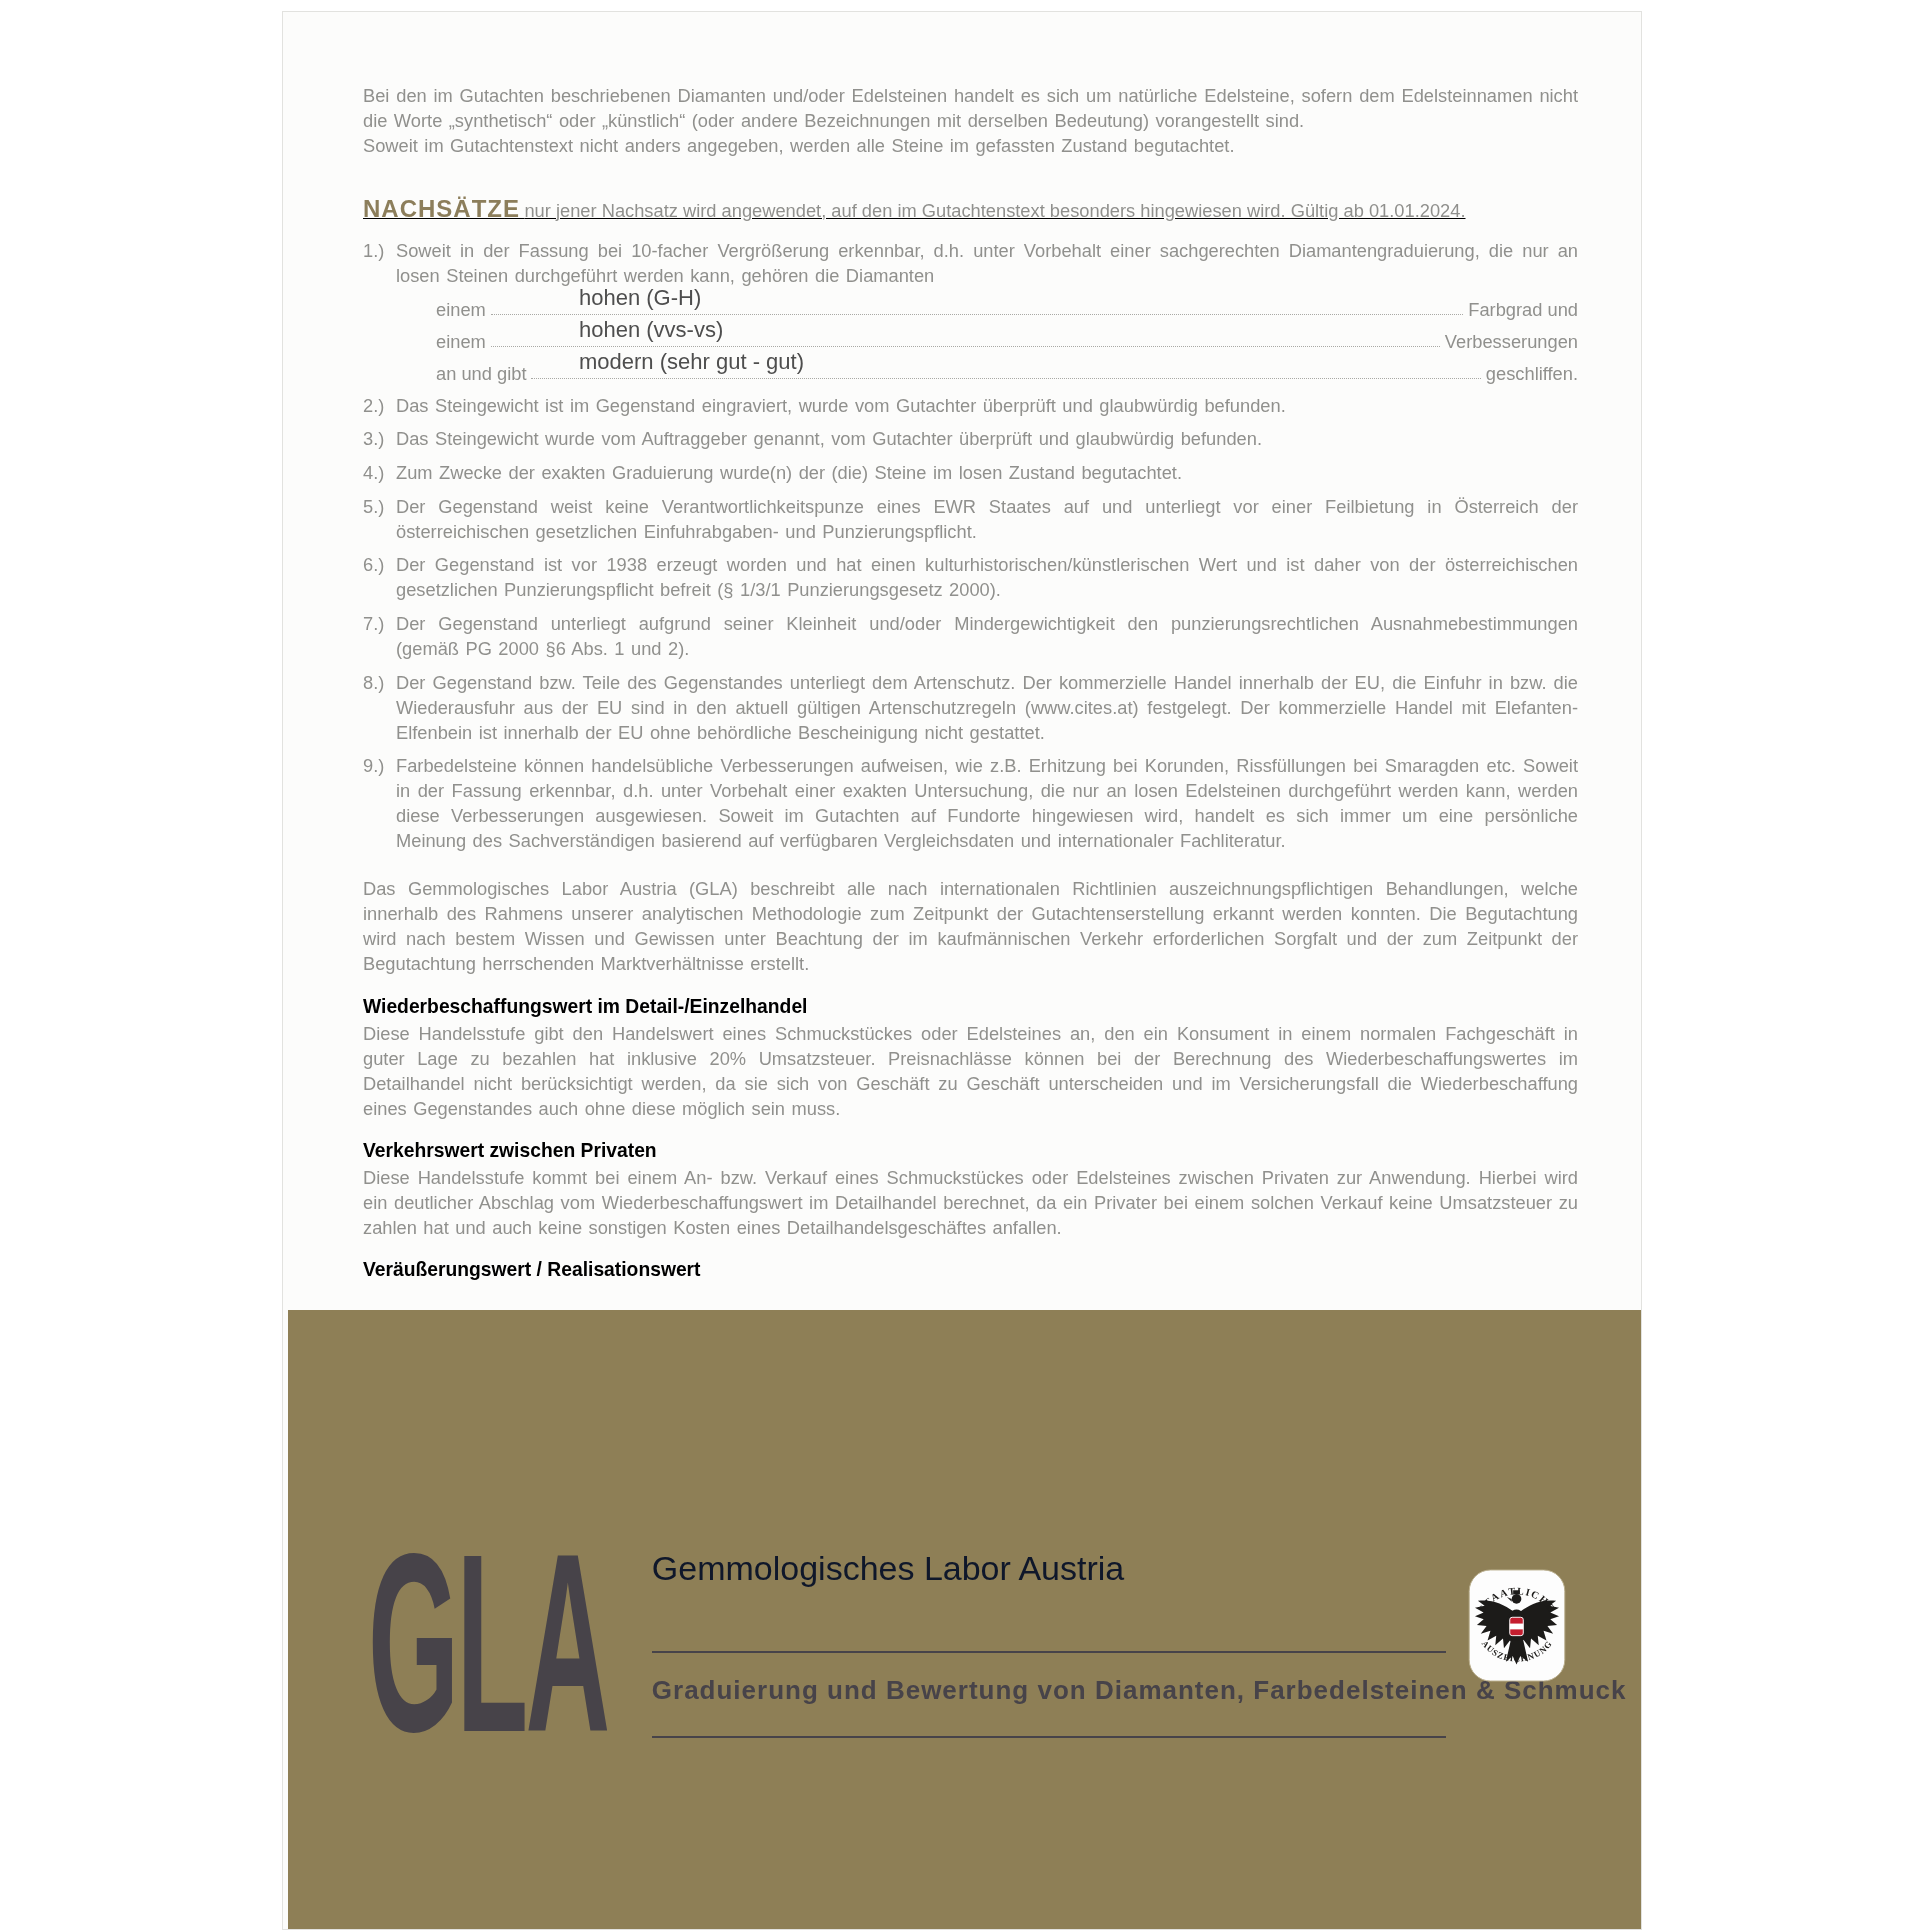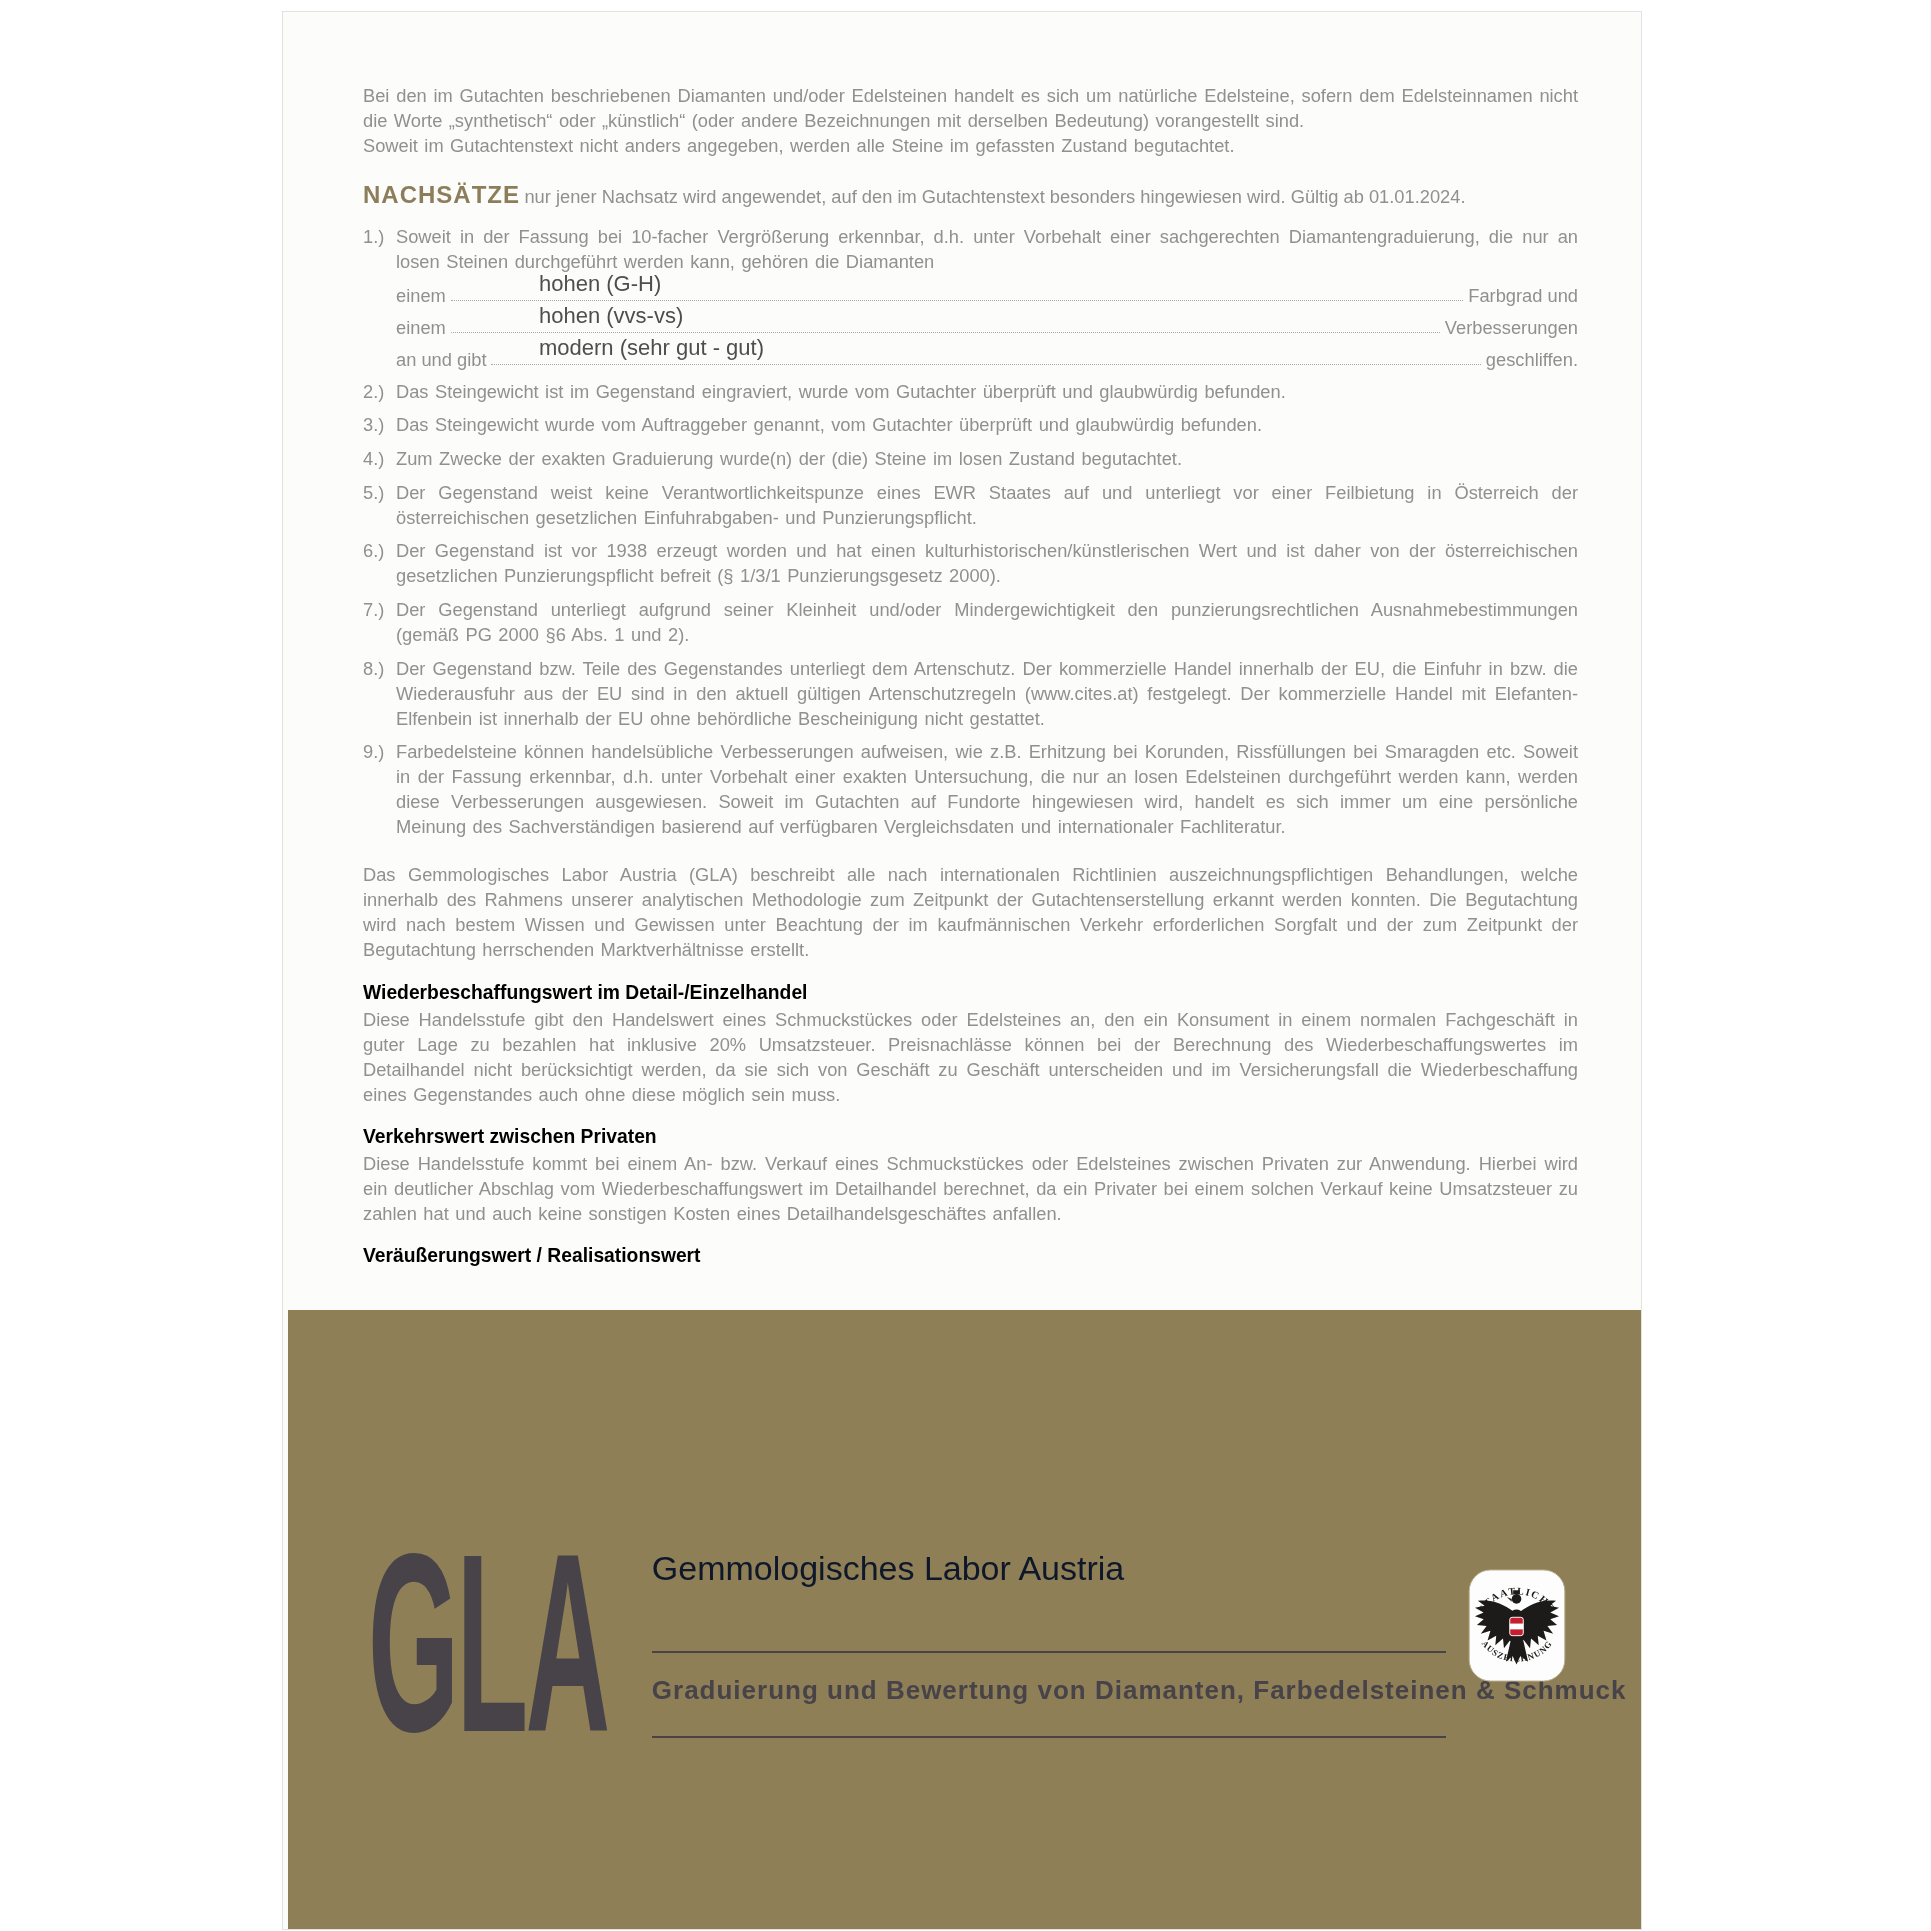--- a/index.html
+++ b/index.html
@@ -10,29 +10,29 @@
   .page{
     position:absolute;left:283px;top:11.6px;width:1358px;height:1917px;
     background:#fcfcfb;box-shadow:0 0 0 1px #e2e2df;
   }
   .white-area{position:absolute;top:0;left:0;right:0;height:1287px;overflow:hidden;background:#fcfcfb;}
   .content{position:absolute;top:42px;left:80px;width:1215px;}
   .title{font-size:26px;font-weight:bold;letter-spacing:7.7px;color:#95896c;}
   .body-text{font-size:18.3px;line-height:25px;color:#90908d;text-align:justify;word-spacing:1.4px;}
   .intro{margin-top:29px;}
   .intro p{margin:0;}
-  .nachs-line{margin-top:23px;}
+  .nachs-line{margin-top:37px;text-decoration:underline;}
   .nachs-head{font-size:24px;font-weight:bold;color:#8c7e5b;letter-spacing:1px;}
   .nachs-intro{font-size:18.3px;color:#90908d;}
   .list{margin-top:15.4px;}
   .item{display:flex;margin-bottom:8.7px;}
   .inum{width:33px;flex:none;font-size:18.3px;line-height:25px;color:#90908d;}
   .itext{flex:1;}
   .cites-link{color:#90908d;}
-  .fill-row{position:relative;display:flex;align-items:flex-end;height:32px;font-size:18.3px;color:#90908d;}
+  .fill-row{position:relative;display:flex;align-items:flex-end;height:32px;font-size:18.3px;color:#90908d;margin-left:40px;}
   .fill-label{line-height:20px;flex:none;}
   .fill-leader{flex:1;border-bottom:1.9px dotted #a9a9a5;margin:0 4.8px;height:0;margin-bottom:4.8px;}
   .fill-suffix{line-height:20px;flex:none;}
   .fill-answer{position:absolute;left:143px;bottom:8.7px;font-size:22px;color:#4e4e4e;white-space:nowrap;}
   .gla-para{margin-top:23px;}
   .sec-head{margin-top:19.3px;font-size:19.3px;font-weight:bold;color:#000000;}
   .sec-body{margin-top:3px;}
   .gold{position:absolute;top:1287px;left:4.8px;right:0;bottom:0;background:#8e7f56;margin-top:11px;}
   .gla-logo{
     position:absolute;left:80px;top:205px;font-size:255px;line-height:1;font-weight:bold;

